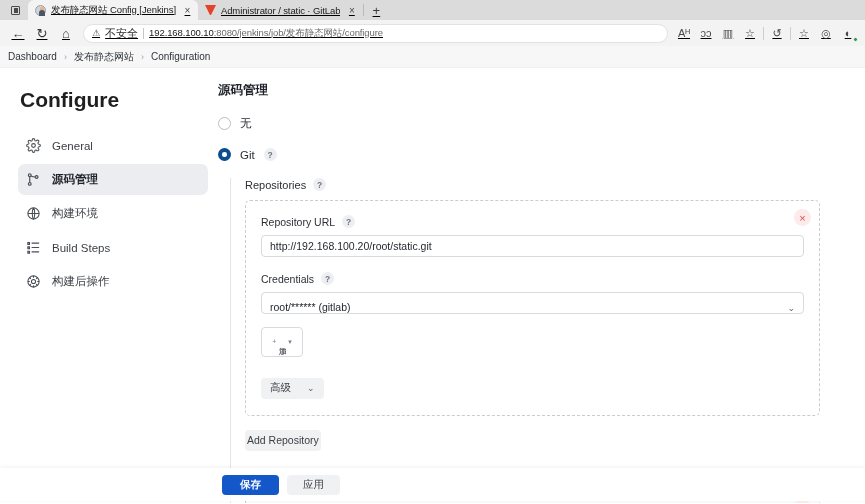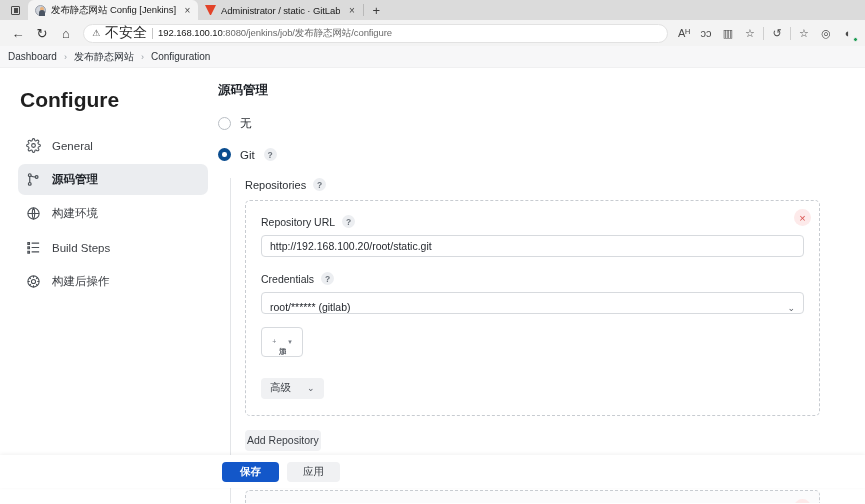--- a/index.html
+++ b/index.html
@@ -4,21 +4,21 @@
 <style>
   * { box-sizing: border-box; margin: 0; padding: 0; }
   html, body {
     width: 865px; height: 504px;
     font-family: "Liberation Sans", "DejaVu Sans", sans-serif;
     background: #ffffff;
     overflow: hidden;
   }
 
   
-  .browser { width: 865px; height: 504px; position: relative; background:#fdba74; }
+  .browser { width: 865px; height: 504px; position: relative; background:#fdba74;text-decoration:underline; }
 
   .tabstrip {
     height: 20px; background: #dbdbdb;
     display: flex; align-items: flex-end; padding-left: 2px;
     position: relative;
   }
   .tabs-btn {
     width: 26px; height: 20px; display:flex; align-items:center; justify-content:center;
   }
   .tabs-btn .glyph {
@@ -75,21 +75,21 @@
   .navbtn {
     width: 24px; height: 22px; display:flex; align-items:center; justify-content:center;
     color: #3a3a3a; font-size: 13px; border-radius: 4px;
   }
   .omnibox {
     flex: 1; height: 19px; background: #fff; border-radius: 10px;
     display: flex; align-items: center; padding: 0 8px; gap: 5px;
     margin: 0 5px; border: 1px solid #e2e2e2;
   }
   .warn-ico { font-size: 9px; color:#444; line-height:1; }
-  .omnibox .notsecure { font-size: 14px; color: #2b2b2b; white-space:nowrap; }
+  .omnibox .notsecure { font-size: 11px; color: #2b2b2b; white-space:nowrap; }
   .omnibox .divider { width:1px; height:11px; background:#c6c6c6; }
   .omnibox .url { font-size: 9.5px; color: #1a1a1a; white-space: nowrap; overflow:hidden; letter-spacing:-0.1px;}
   .omnibox .url .host { color: #1a1a1a; }
   .omnibox .url .path { color: #6b6b6b; }
   .tbicon {
     width: 22px; height: 22px; display:flex; align-items:center; justify-content:center;
     color:#4a4a4a; font-size: 11px; position: relative; flex:none;
   }
   .tb-sep { width:1px; height:13px; background:#cfcfcf; margin:0 2px; flex:none;}
   .badge-dot{
@@ -192,21 +192,21 @@
     border:1px dashed #c8ccd1; border-radius: 5px; height: 30px; max-width: 575px;
     background:#fbfbfc; position:relative; margin-top: 8px;
   }
   .branch-card .del-x2{
     position:absolute; right:8px; top:8px; width:17px;height:17px;border-radius:50%;
     background:#fdeaea;
   }
 
   
   .bottombar {
-    position:absolute; left:0; right:0; bottom:16px; height: 33px; background:#fff;
+    position:absolute; left:0; right:0; bottom:3px; height: 33px; background:#fff;
     display:flex; align-items:center; gap: 8px; padding-left: 222px;
     box-shadow: 0 -1px 4px rgba(0,0,0,0.06);
   }
   .btn-primary {
     background:#1357c9; color:#fff; border-radius: 4px; height: 20px;
     display:flex; align-items:center; justify-content:center; padding: 0 18px;
     font-size: 10.5px; font-weight:bold;
   }
   .btn-secondary {
     background:#f0f1f3; color:#3c4046; border-radius: 4px; height: 20px;

